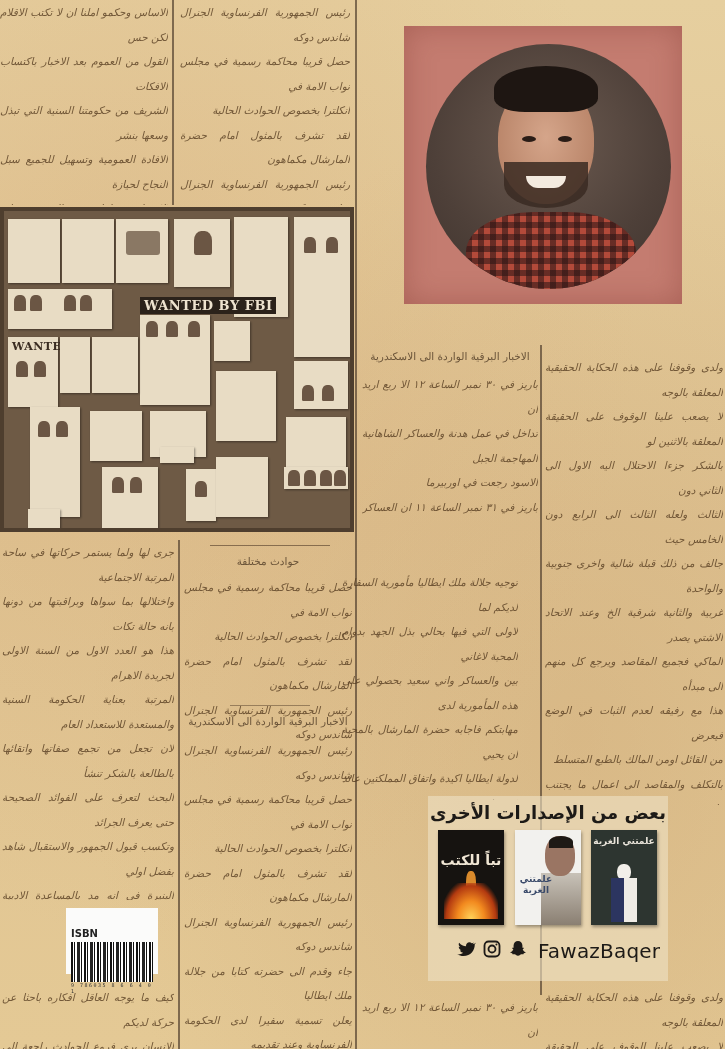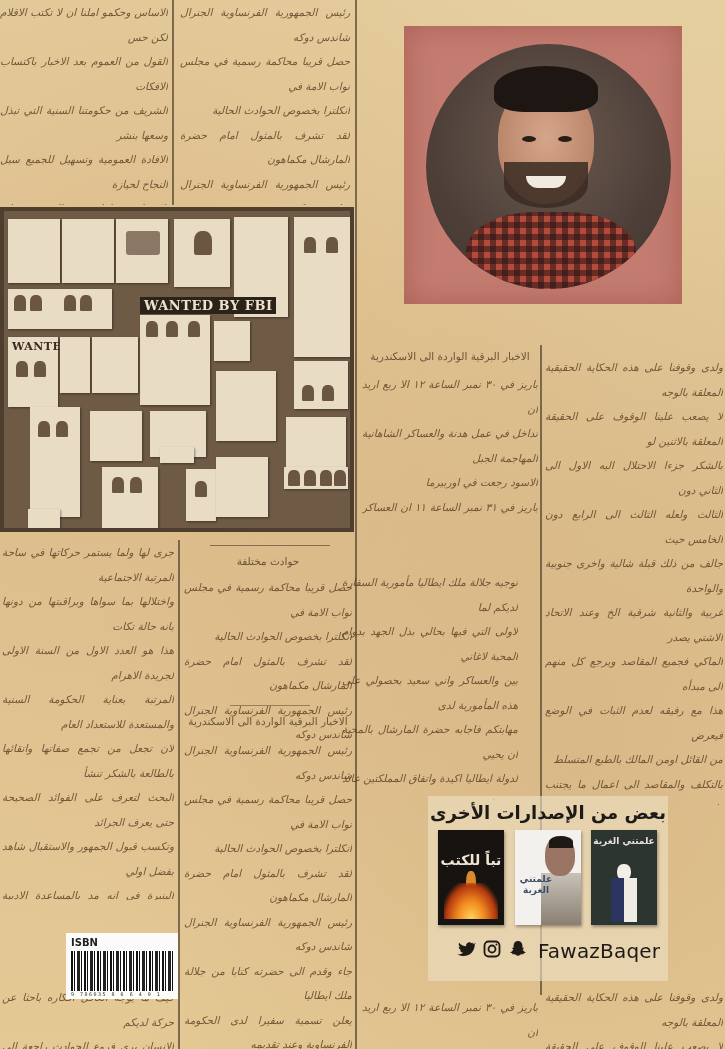--- a/index.html
+++ b/index.html
@@ -67,21 +67,21 @@
   .book-3{left:163px;background:#2d3530;}
   .book-3 .book-title{top:6px;color:#e9e4da;font-size:9px;}
   .book-3 .man{position:absolute;left:20px;top:34px;width:26px;height:58px;}
   .book-3 .man .h{position:absolute;left:6px;top:0;width:14px;height:16px;border-radius:45%;background:#f2efe9;}
   .book-3 .man .b{position:absolute;left:0;top:14px;width:26px;height:44px;background:linear-gradient(90deg,#2c3560 0 50%,#efece6 50%);}
   .social{position:absolute;left:28px;top:142px;width:210px;height:26px;display:flex;align-items:center;gap:6px;}
   .social svg{width:20px;height:20px;}
   .handle{font-family:"DejaVu Sans",sans-serif;font-size:20px;color:#1d1a17;margin-left:4px;letter-spacing:.2px;}
 
   
-  .isbn{position:absolute;left:66px;top:933px;width:112px;height:66px;background:#fbfbfa;box-sizing:border-box;padding:4px 5px;}
+  .isbn{position:absolute;left:66px;top:908px;width:92px;height:66px;background:#fbfbfa;box-sizing:border-box;padding:20px 5px;}
   .isbn-label{font-size:10px;font-weight:bold;color:#222;line-height:11px;}
   .bars{position:relative;height:40px;margin-top:3px;
     background:repeating-linear-gradient(90deg,#111 0 2px,#fff 2px 3px,#111 3px 4px,#fff 4px 6px,#222 6px 9px,#fff 9px 10px,#111 10px 11px,#fff 11px 13px);}
   .isbn-num{font-family:"DejaVu Sans Mono",monospace;font-size:5px;color:#333;letter-spacing:1.5px;line-height:6px;}
 </style>
 </head>
 <body>
 
 <div class="cover">
 

